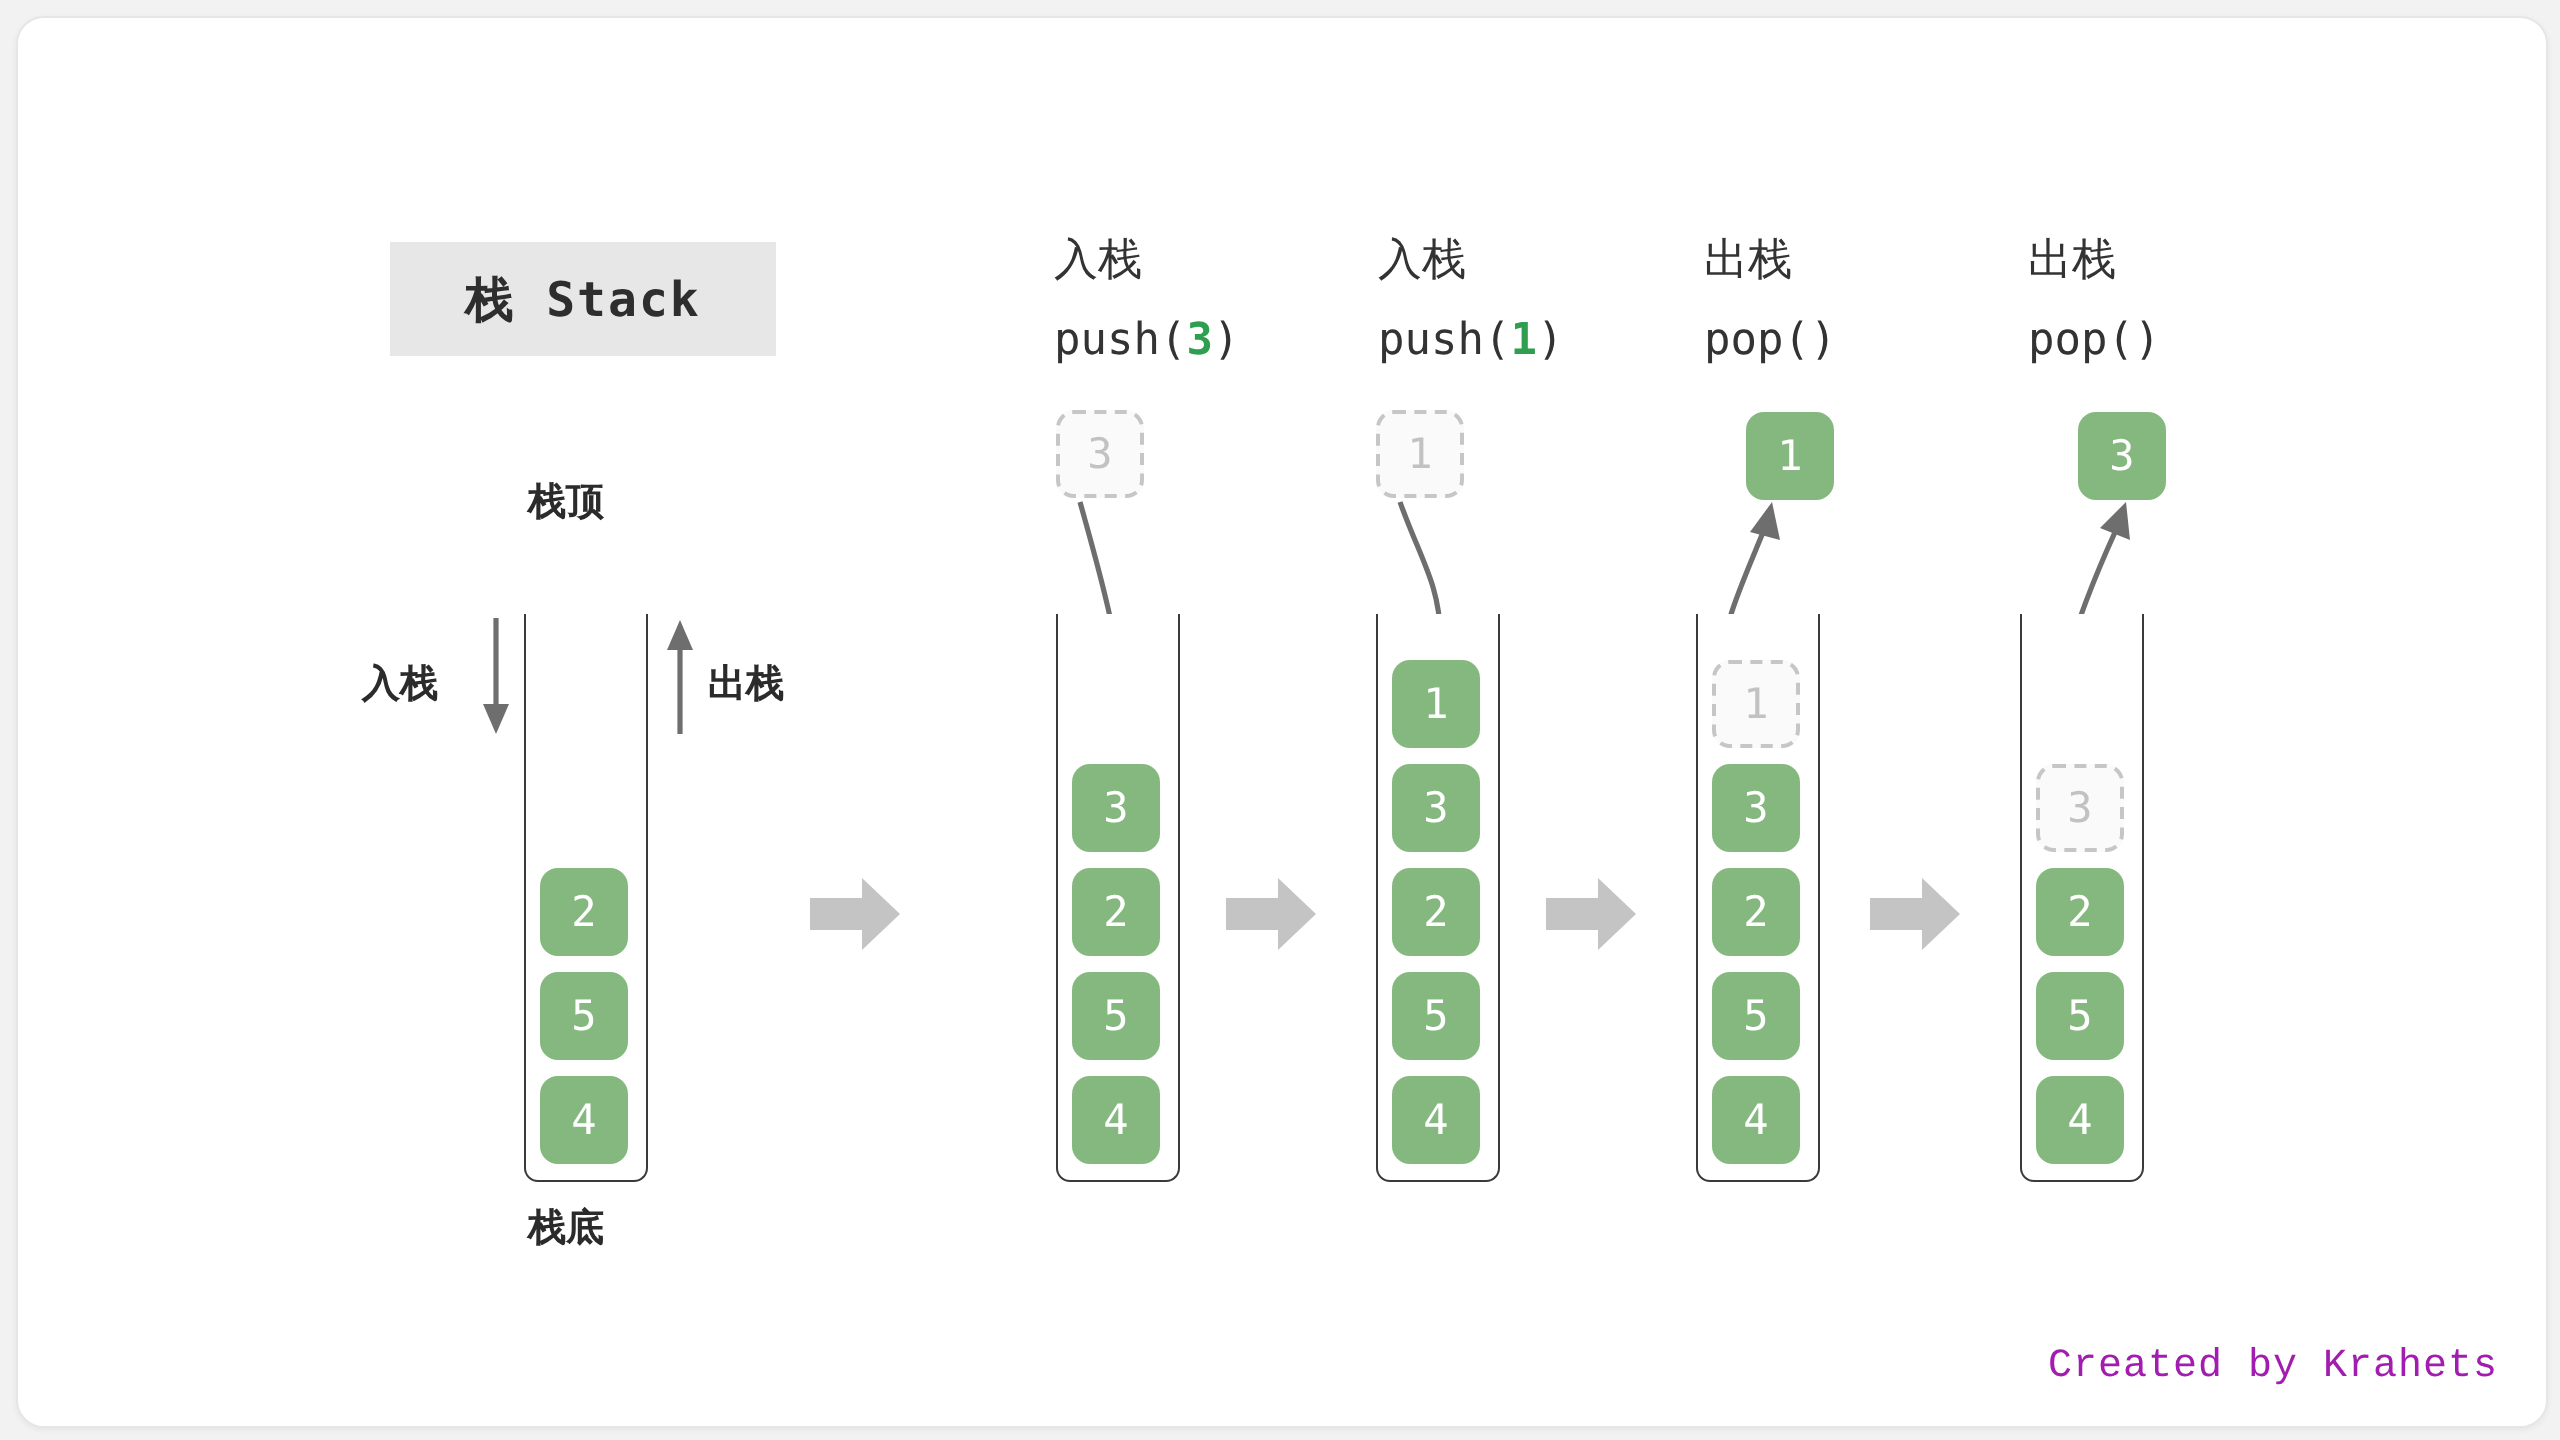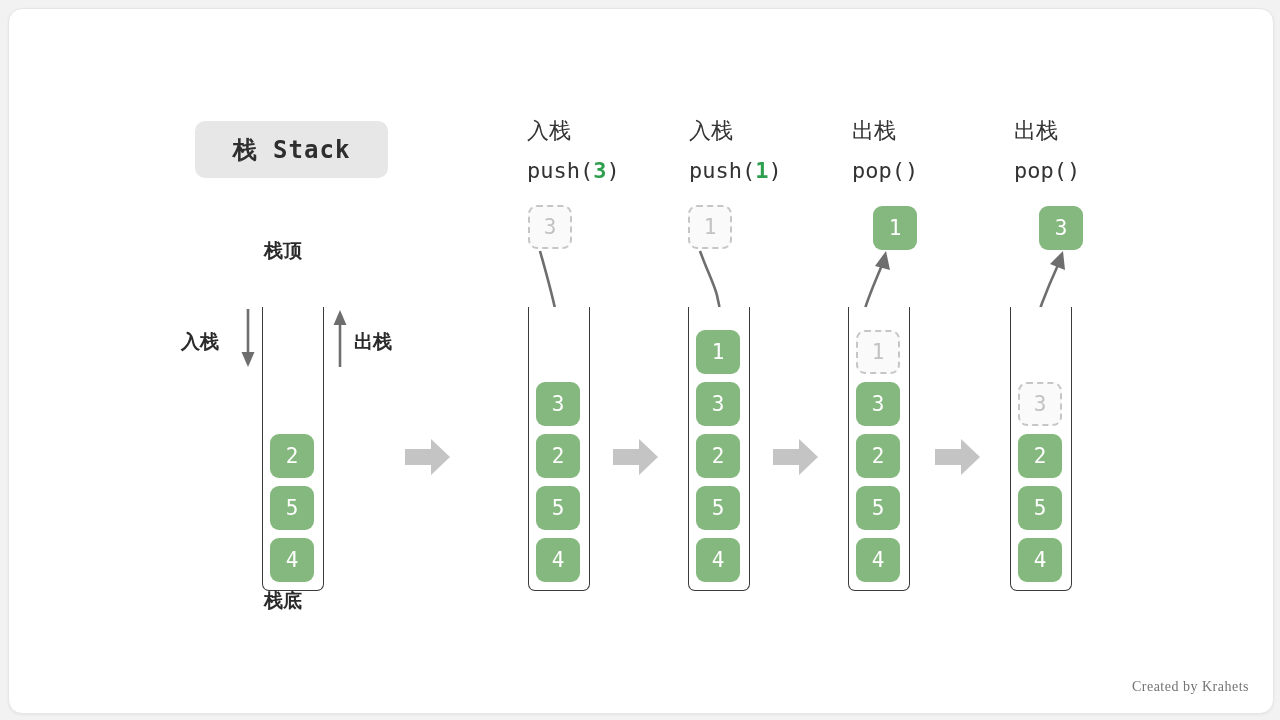--- a/index.html
+++ b/index.html
@@ -16,21 +16,21 @@
     border:1px solid #e6e6e6;
     border-radius:14px;
     box-shadow:0 1px 3px rgba(0,0,0,.06);
     overflow:hidden;
   }
   .abs{position:absolute;}
 
   
   #title-badge{
     left:186px;top:112px;width:193px;height:57px;
-    background:#e7e7e7;border-radius:10px;
+    background:#e7e7e7;border-radius:0;
     display:flex;align-items:center;justify-content:center;
     font-family:"DejaVu Sans Mono","Liberation Mono",monospace;
     font-size:24px;font-weight:bold;color:#2e2e2e;letter-spacing:1px;
   }
 
   
   .cjk-bold{
     font-family:"DejaVu Sans","Liberation Sans",sans-serif;
     font-weight:bold;font-size:19px;color:#2b2b2b;white-space:nowrap;
   }
@@ -63,22 +63,22 @@
     background:#fafafa;color:#c2c2c2;
     border:2px dashed #c6c6c6;
   }
 
   
   .block-arrow{width:46px;height:40px;}
 
   
   #watermark{
     right:24px;bottom:18px;
-    font-family:Liberation Serif, serif;
-    font-size:14px;color:#737373;letter-spacing:.5px;white-space:nowrap;
+    font-family:Liberation Mono, monospace;
+    font-size:20px;color:#a21caf;letter-spacing:.5px;white-space:nowrap;
   }
   svg{display:block;overflow:visible;}
 </style>
 </head>
 <body>
 
 <div id="card">
 
   <div class="abs" id="title-badge">
     <span>栈 Stack</span>
@@ -101,21 +101,21 @@
     </svg>
   </div>
   <div class="abs cjk-bold" style="left:345px;top:320px;">出栈</div>
 
   <div class="abs tube" style="left:253px;top:298px;width:62px;height:284px;"></div>
 
   <div class="abs cell solid" style="left:261px;top:425px;">2</div>
   <div class="abs cell solid" style="left:261px;top:477px;">5</div>
   <div class="abs cell solid" style="left:261px;top:529px;">4</div>
 
-  <div class="abs cjk-bold" style="left:255px;top:579px;">栈底</div>
+  <div class="abs cjk-bold" style="left:255px;top:592px;">栈底</div>
 
   <div class="abs block-arrow" style="left:396px;top:428px;">
     <svg width="46" height="40" viewBox="0 0 46 40">
       <polygon points="0,12 26,12 26,2 45,20 26,38 26,28 0,28" fill="#c4c4c4"></polygon>
     </svg>
   </div>
 
   <div class="abs col-head" style="left:518px;top:102px;">
     <span class="cjk">入栈</span><br>
     <span>push(</span><span class="num">3</span><span>)</span>

